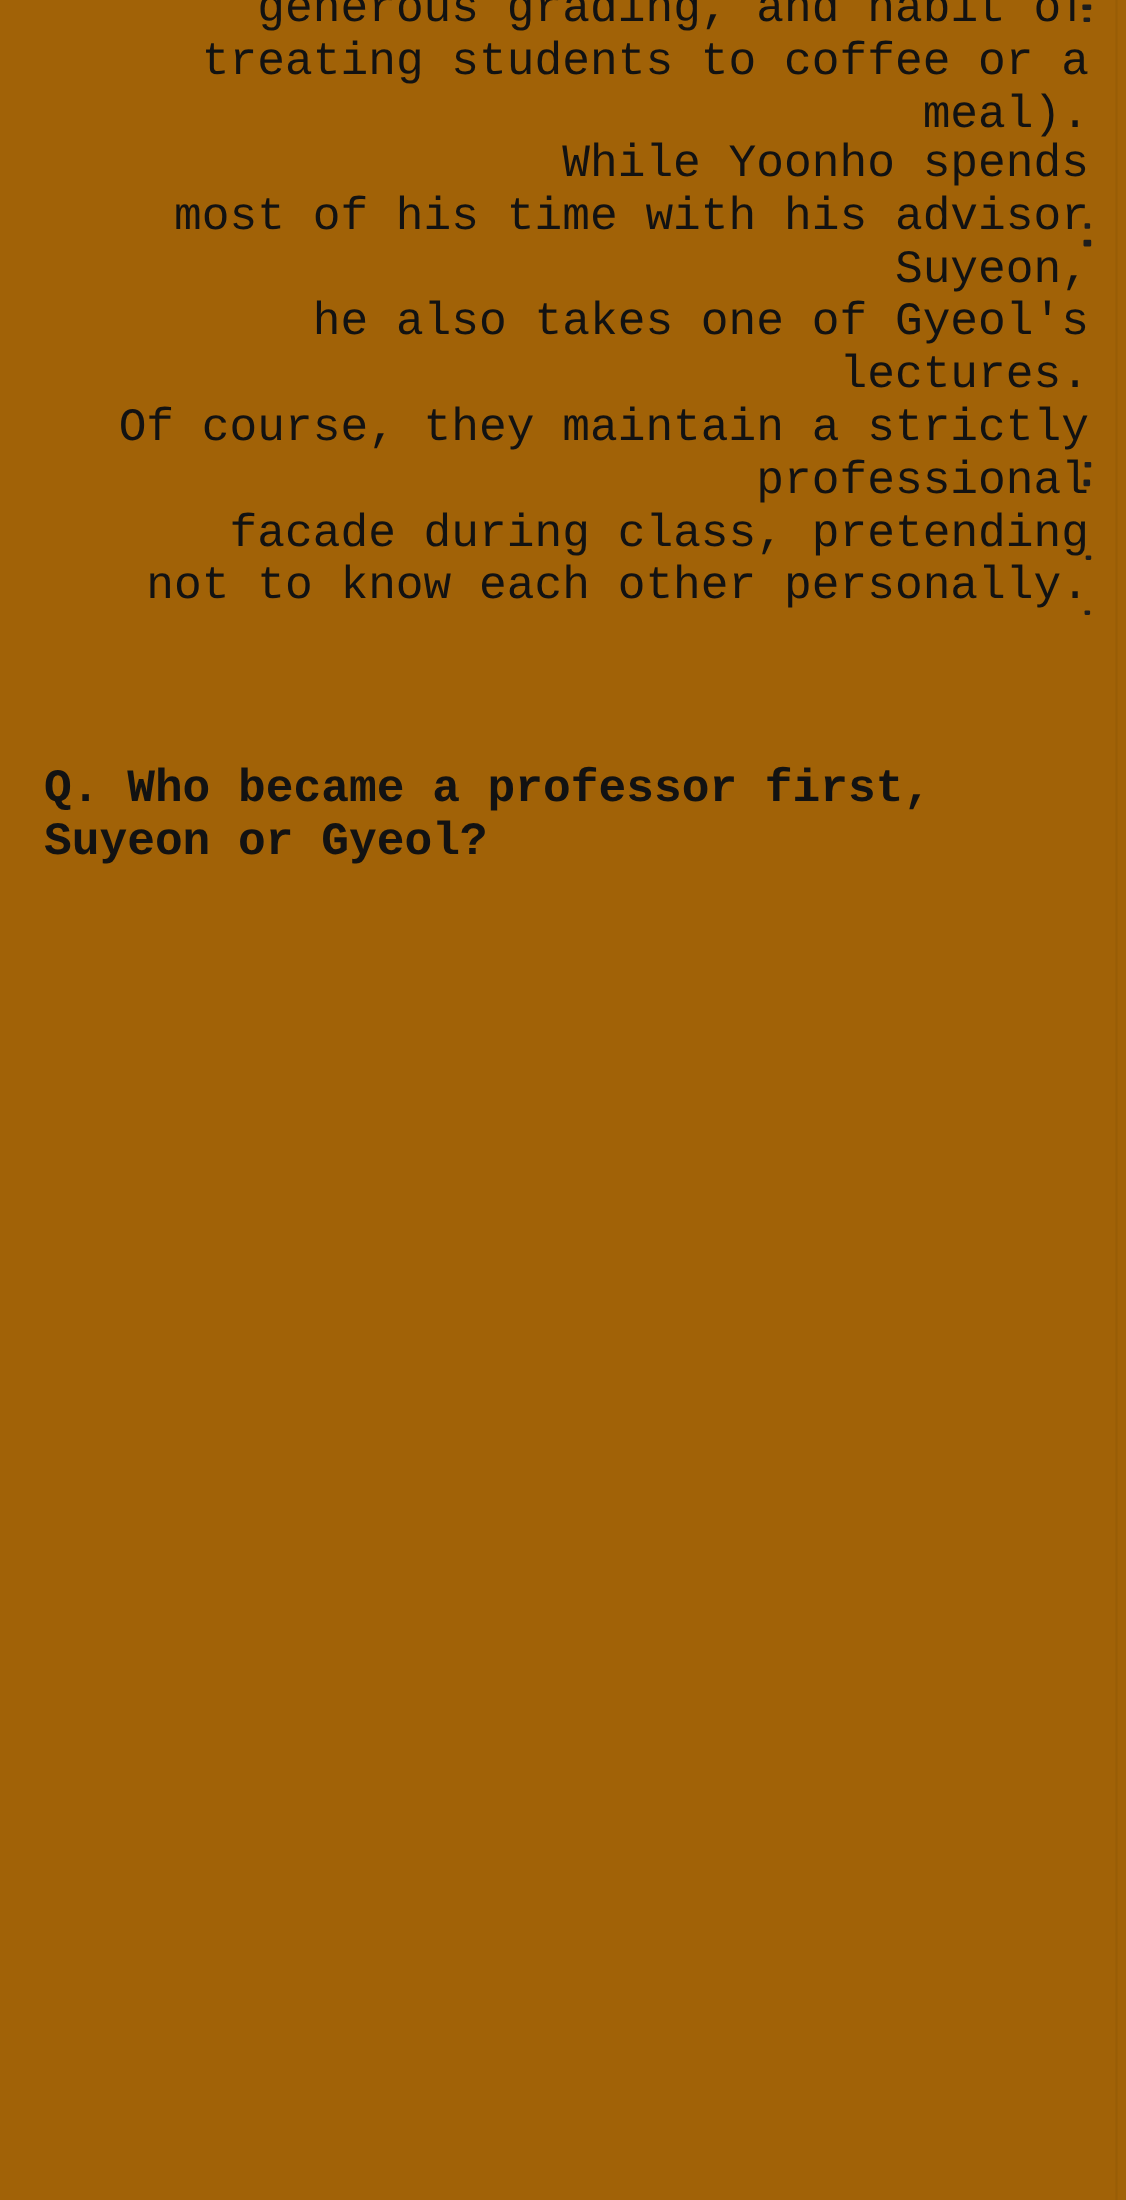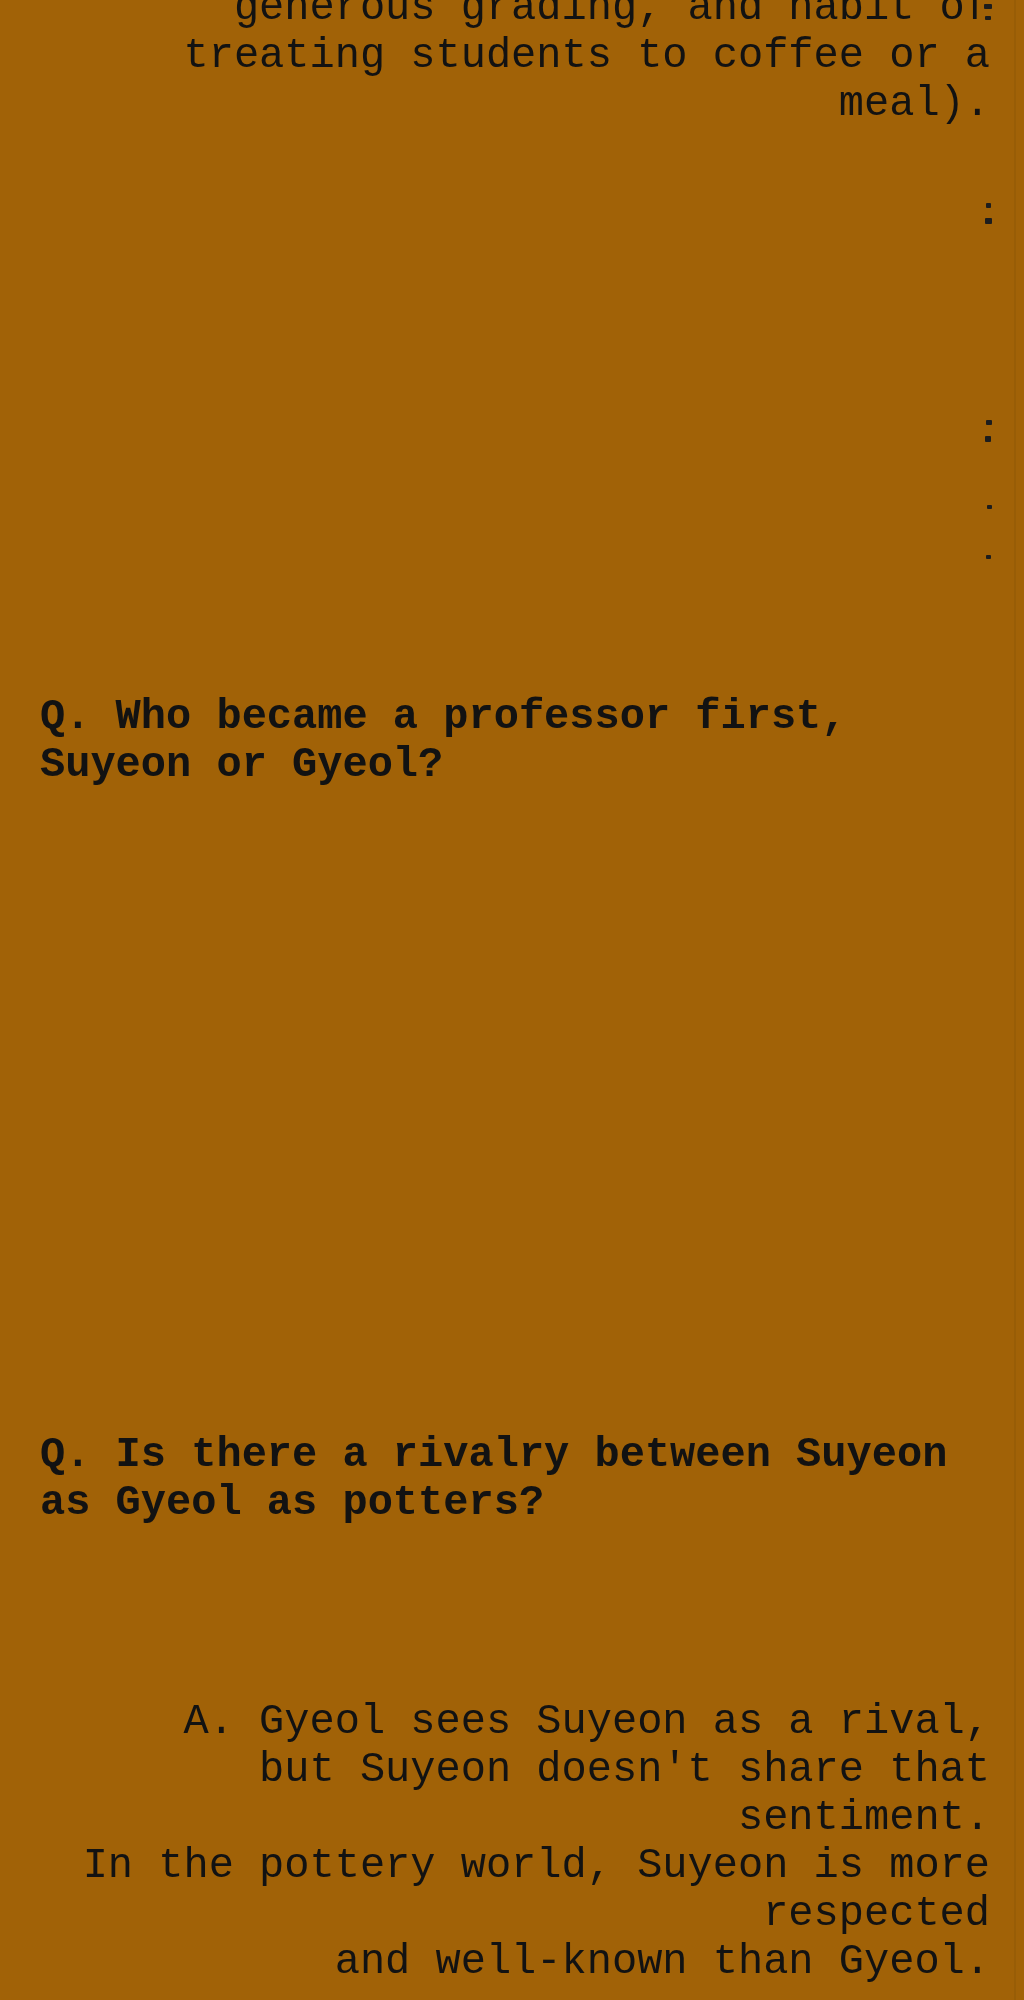--- a/index.html
+++ b/index.html
@@ -52,32 +52,32 @@
   }
 </style>
 </head>
 <body>
 
 <div class="page">
 
   <div class="txt align-right intro-fragment">generous grading, and habit of
 treating students to coffee or a meal).</div>
 
+  <div class="txt align-right story-para">While Yoonho spends
+most of his time with his advisor Suyeon,
+he also takes one of Gyeol's lectures.
+Of course, they maintain a strictly professional
+facade during class, pretending
+not to know each other personally.</div>
 
   <div class="txt align-left question q1">Q. Who became a professor first,
 Suyeon or Gyeol?</div>
 
 
-  <div class="txt align-left question q2">Q. Is there a rivalry between Suyeon
-as Gyeol as potters?</div>
 
-  <div class="txt align-right a2">A. Gyeol sees Suyeon as a rival,
-but Suyeon doesn't share that sentiment.
-In the pottery world, Suyeon is more respected
-and well-known than Gyeol.</div>
 
   <div class="edge-line"></div>
 
   <div class="speck" style="left:984px; top:4px;   width:8px; height:5px;"></div>
   <div class="speck" style="left:985px; top:16px;  width:6px; height:4px;"></div>
   <div class="speck" style="left:986px; top:203px; width:5px; height:5px;"></div>
   <div class="speck" style="left:985px; top:218px; width:7px; height:6px;"></div>
   <div class="speck" style="left:986px; top:420px; width:6px; height:5px;"></div>
   <div class="speck" style="left:985px; top:436px; width:6px; height:6px;"></div>
   <div class="speck" style="left:987px; top:505px; width:5px; height:4px;"></div>

